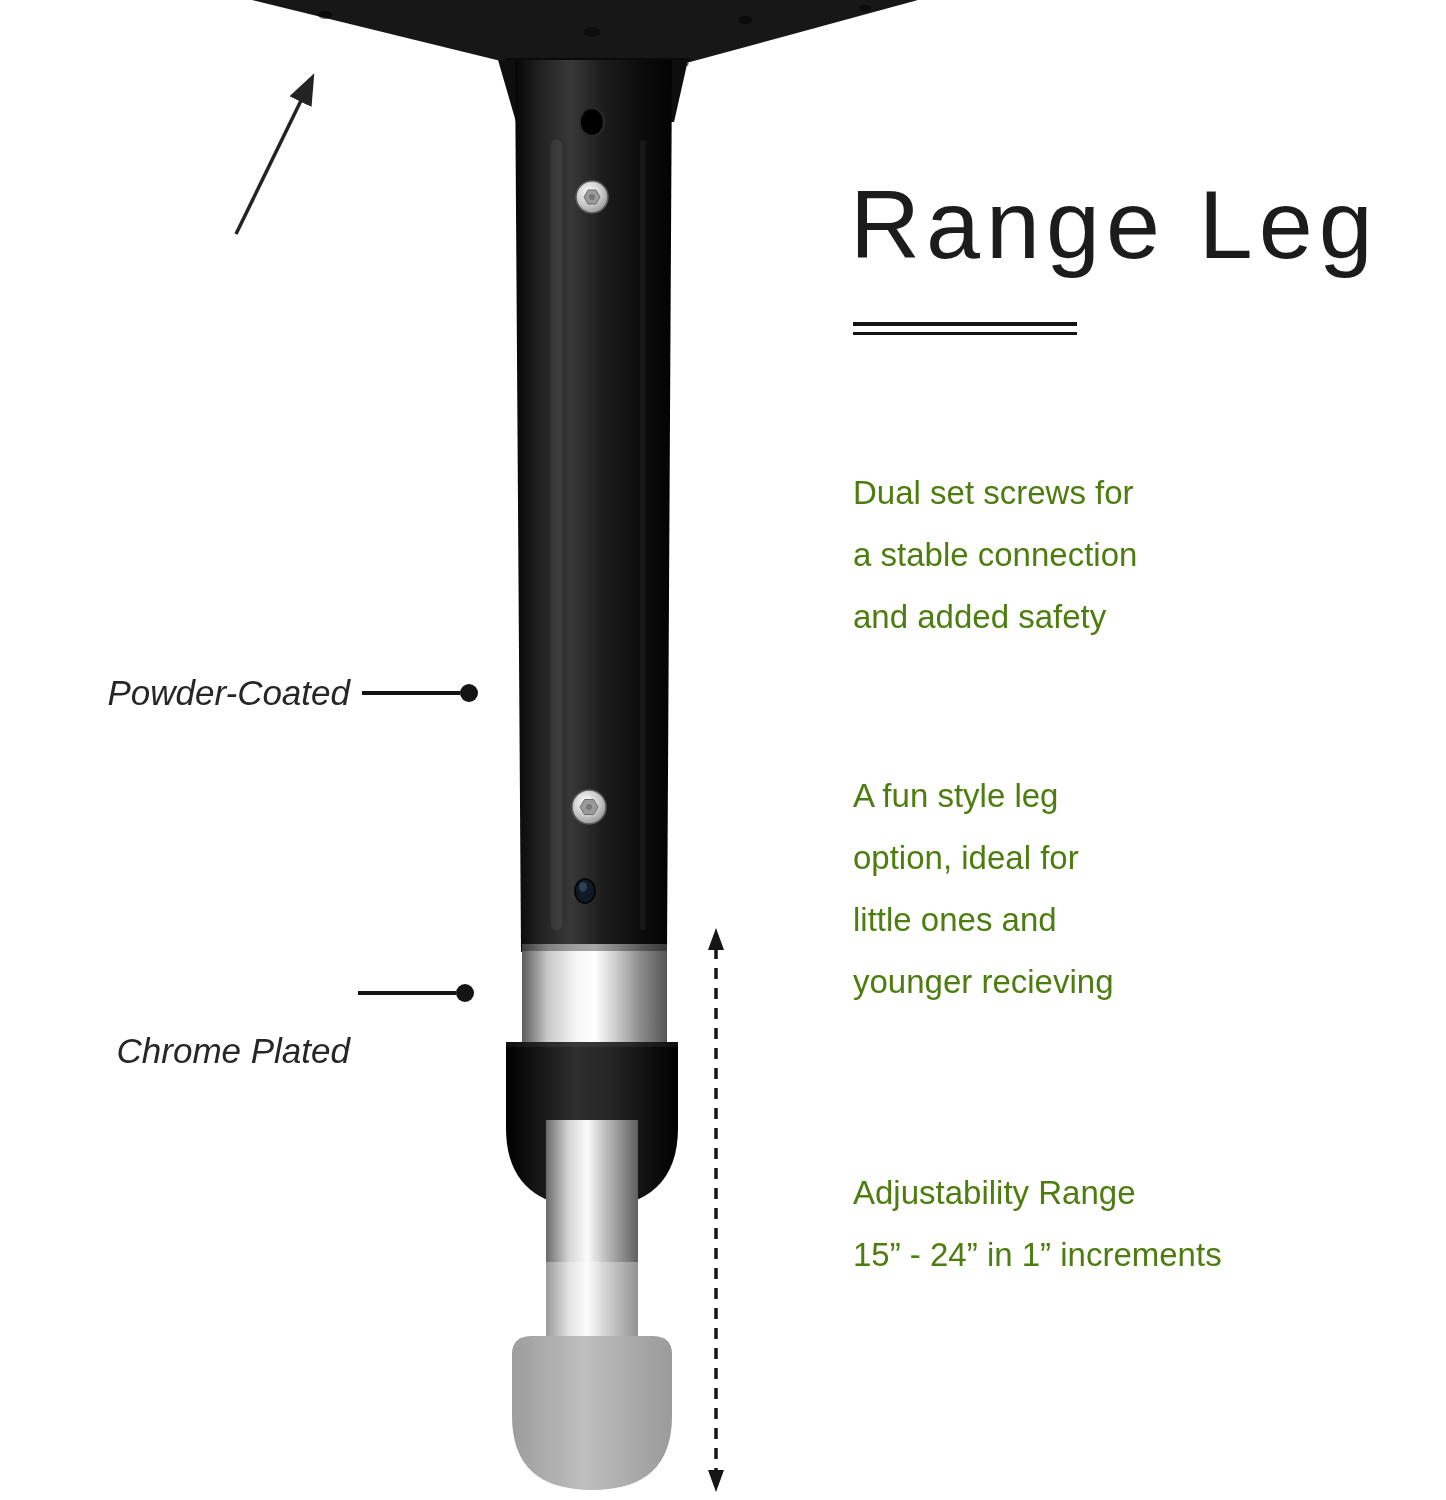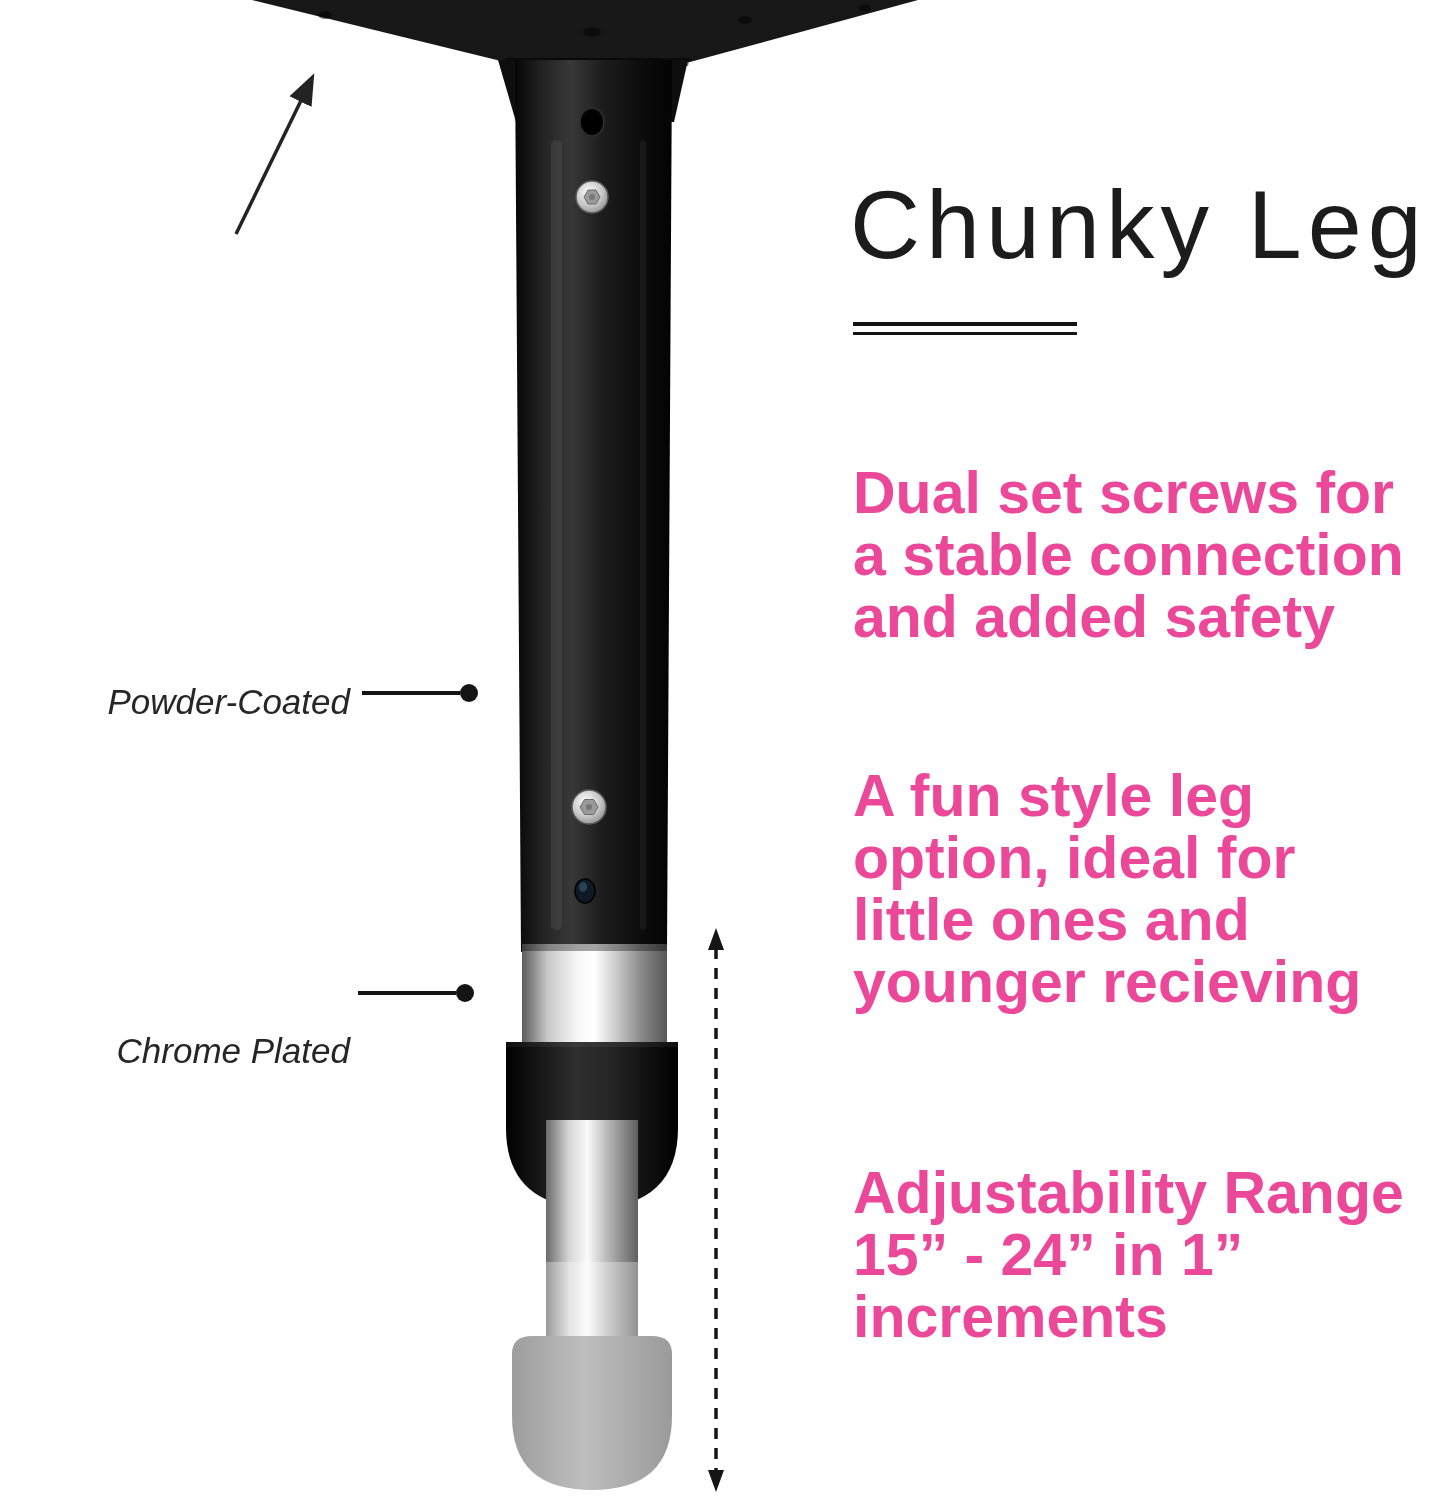--- a/index.html
+++ b/index.html
@@ -29,26 +29,26 @@
     font-size:35px;line-height:48px;
     font-style:italic;color:#3c3c3c;
     text-align:right;white-space:pre-line;
   }
   .callout-label{
     width:345px;left:5px;
     font-size:35px;line-height:44px;
     font-style:italic;color:#262626;
     text-align:right;white-space:nowrap;
   }
-  .callout-powder{top:671px;margin-top:9px;}
+  .callout-powder{top:671px;}
   .callout-chrome{top:1029px;}
   .feature{
     left:853px;
-    font-size:59px;line-height:62px;
-    color:#ec4899;font-weight:700;
+    font-size:33px;line-height:62px;
+    color:#4d7c0f;font-weight:400;
     white-space:pre-line;
   }
   .feature-1{top:462px;width:560px;}
   .feature-2{top:765px;width:560px;}
   .feature-3{top:1162px;width:600px;}
 </style>
 </head>
 <body>
 
 <div class="canvas">
@@ -164,21 +164,21 @@
       <circle cx="465" cy="993" r="9" fill="#141414"></circle>
     </g>
 
     <g>
       <line x1="716" y1="948" x2="716" y2="1472" stroke="#151515" stroke-width="3.5" stroke-dasharray="11 9"></line>
       <polygon points="716,928 708,950 724,950" fill="#151515"></polygon>
       <polygon points="716,1492 708,1470 724,1470" fill="#151515"></polygon>
     </g>
   </svg>
 
-  <div class="abs page-title">Chunky Leg</div>
+  <div class="abs page-title">Range Leg</div>
 
   <div class="abs title-rule rule-1"></div>
   <div class="abs title-rule rule-2"></div>
 
 
   <div class="abs callout-label callout-powder">Powder-Coated</div>
 
   <div class="abs callout-label callout-chrome">Chrome Plated</div>
 
   <div class="abs feature feature-1">Dual set screws for

